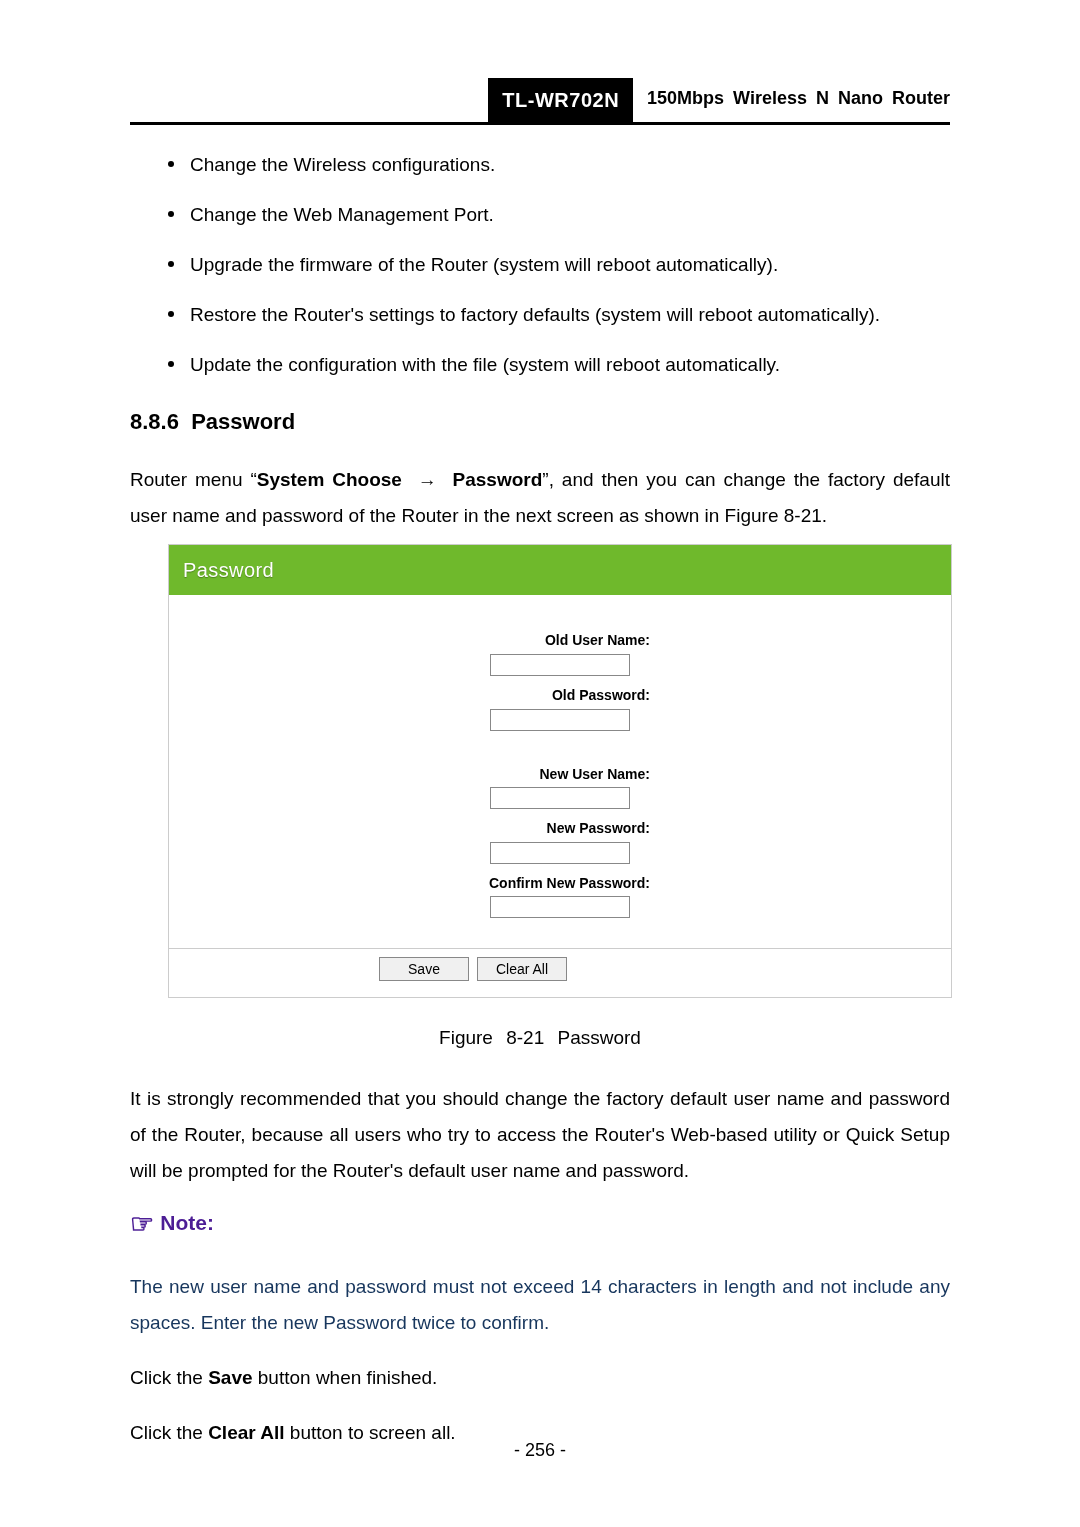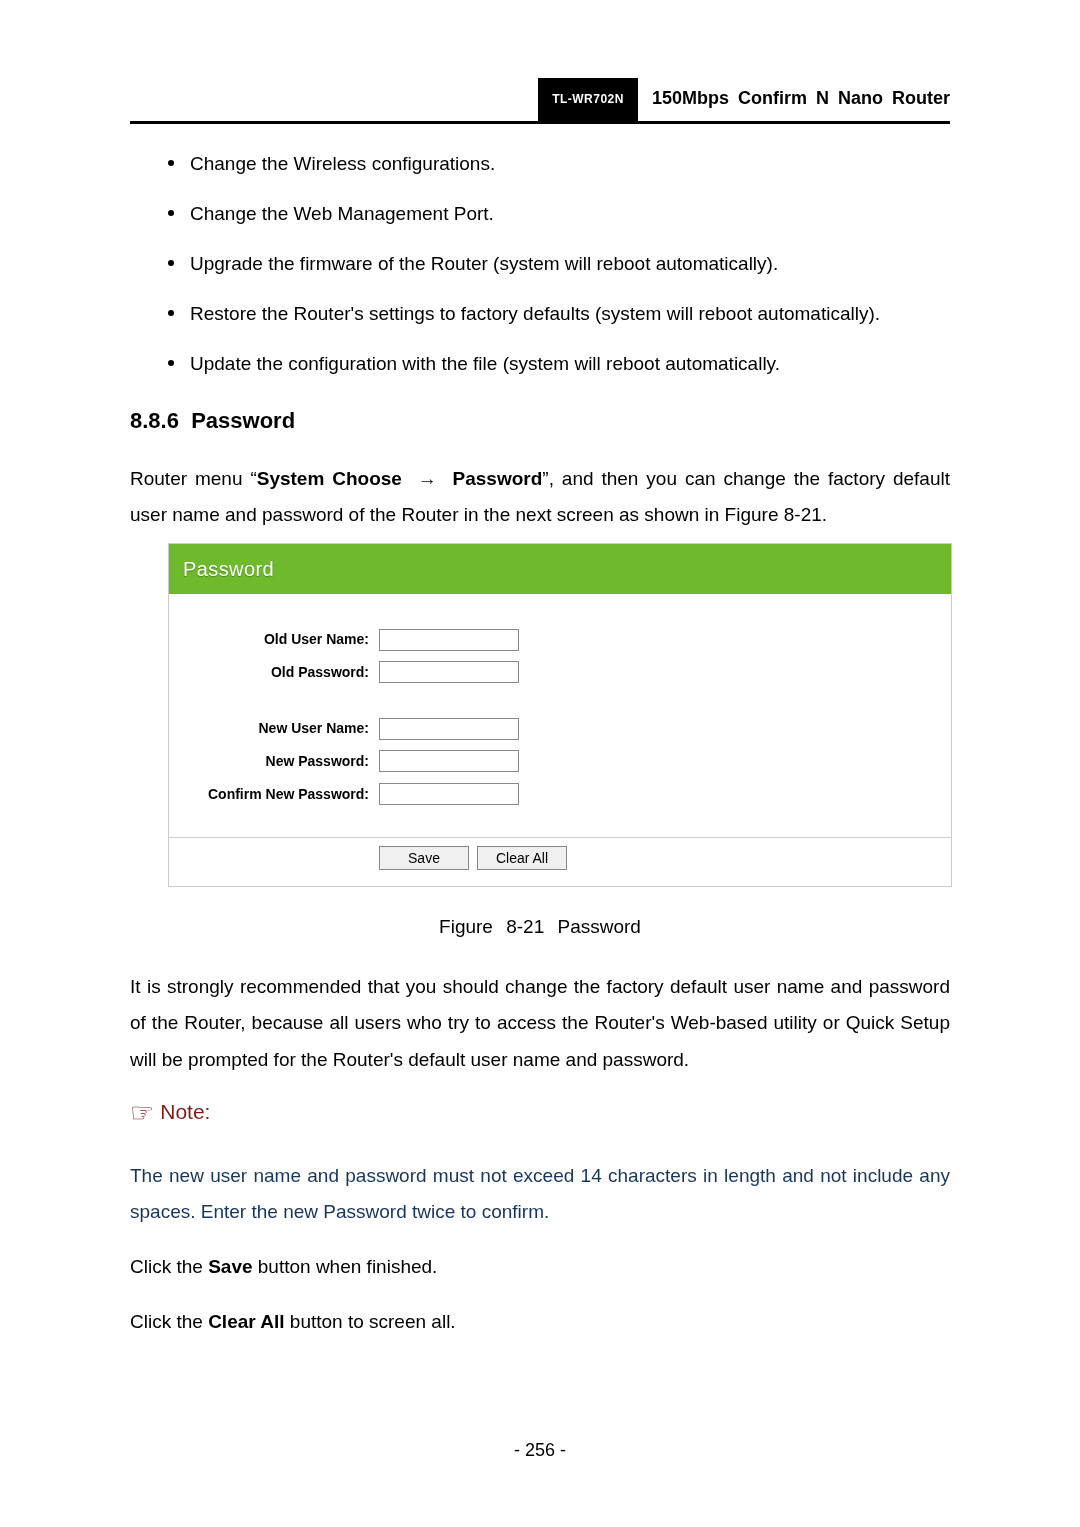--- a/index.html
+++ b/index.html
@@ -25,22 +25,22 @@
     justify-content: flex-end;
     border-bottom: 3px solid #000;
     padding-bottom: 0;
     margin-bottom: 22px;
     gap: 0;
   }
   .header-model {
     background: #000;
     color: #fff;
     font-weight: bold;
-    padding: 10px 14px;
-    font-size: 12px;
+    padding: 3px 14px;
+    font-size: 20px;
     letter-spacing: 0.5px;
   }
   .header-desc {
     font-weight: bold;
     padding: 3px 0 3px 14px;
     font-size: 18px;
     word-spacing: 4px;
   }
   ul.bullets {
     list-style: none;
@@ -92,20 +92,21 @@
   .router-body {
     padding: 20px 10px 10px 10px;
   }
   .form-block {
     padding: 12px 0 12px 0;
   }
   .form-row {
     display: flex;
     align-items: center;
     margin-bottom: 6px;
+    flex-direction: column;
   }
   .form-row label {
     width: 190px;
     text-align: right;
     font-size: 14px;
     font-weight: bold;
     padding-right: 10px;
   }
   .form-row input[type="text"],
   .form-row input[type="password"] {
@@ -134,22 +135,22 @@
     border: 1px solid #888;
     cursor: pointer;
   }
   .figure-caption {
     text-align: center;
     font-size: 19px;
     margin: 22px 0 24px 0;
     word-spacing: 8px;
   }
   .note-heading {
-    color: #7f1d1d;
-    font-weight: normal;
+    color: #4c1d95;
+    font-weight: bold;
     font-size: 21px;
     margin-bottom: 6px;
   }
   .note-heading .point-icon {
     font-size: 27px;
     display: inline-block;
     vertical-align: -3px;
     margin-right: 6px;
   }
   .note-text {
@@ -169,21 +170,21 @@
     font-size: 18px;
   }
 </style>
 </head>
 <body>
 
 <div class="page">
 
   <div class="header-bar">
     <span class="header-model">TL-WR702N</span>
-    <span class="header-desc">150Mbps Confirm N Nano Router</span>
+    <span class="header-desc">150Mbps Wireless N Nano Router</span>
   </div>
 
   <ul class="bullets">
     <li>Change the Wireless configurations.</li>
     <li>Change the Web Management Port.</li>
     <li>Upgrade the firmware of the Router (system will reboot automatically).</li>
     <li>Restore the Router's settings to factory defaults (system will reboot automatically).</li>
     <li>Update the configuration with the file (system will reboot automatically.</li>
   </ul>
 

